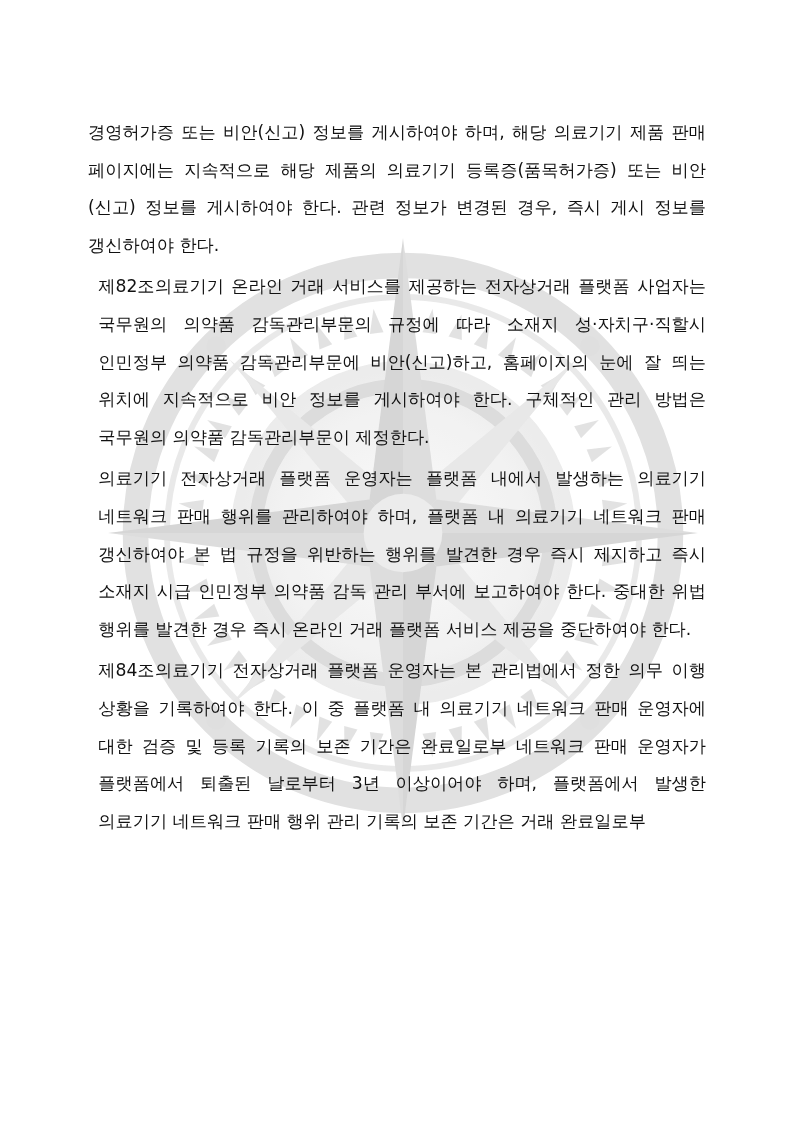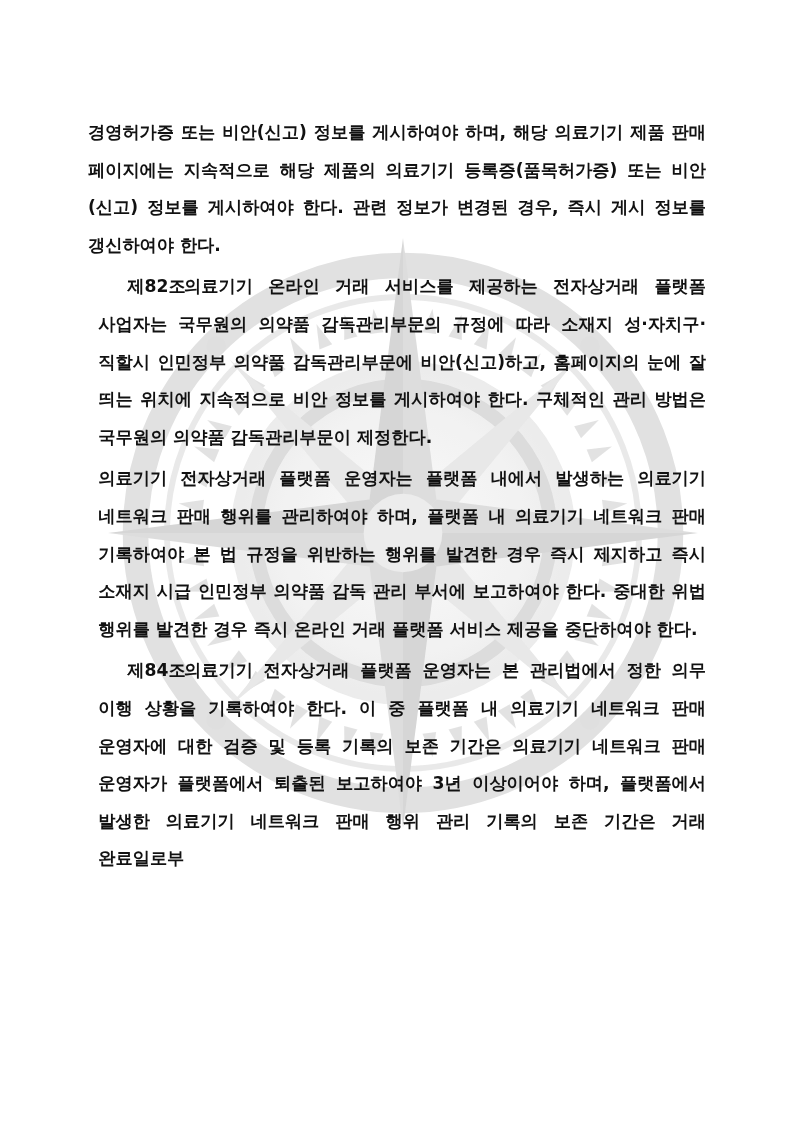--- a/index.html
+++ b/index.html
@@ -23,38 +23,36 @@
     height: 590px;
     z-index: 0;
     pointer-events: none;
   }
   .page {
     position: absolute;
     left: 88px;
     top: 114px;
     width: 618px;
     z-index: 1;
-    font-weight: bold;
   }
   .para {
     margin: 0 0 4px 0;
     font-size: 17.2px;
     line-height: 37.6px;
     text-align: justify;
     text-justify: inter-character;
     word-break: keep-all;
     letter-spacing: 0px;
   }
   .article-head {
     padding-left: 0.6em;
   }
   .article-num {
     display: inline-block;
     width: 3.3em;
-    margin-left: 29px;
   }
   .indent {
     padding-left: 0.6em;
   }
 </style>
 </head>
 <body>
 
 <svg class="watermark" viewBox="-300 -300 600 600" xmlns="http://www.w3.org/2000/svg">
   <defs>
@@ -158,19 +156,19 @@
   <p class="para">
     <span>경영허가증 또는 비안(신고) 정보를 게시하여야 하며, 해당 의료기기 제품 판매 페이지에는 지속적으로 해당 제품의 의료기기 등록증(품목허가증) 또는 비안(신고) 정보를 게시하여야 한다. 관련 정보가 변경된 경우, 즉시 게시 정보를 갱신하여야 한다.</span>
   </p>
 
   <p class="para article-head">
     <span class="article-num">제82조</span><span>의료기기 온라인 거래 서비스를 제공하는 전자상거래 플랫폼 사업자는 국무원의 의약품 감독관리부문의 규정에 따라 소재지 성·자치구·직할시 인민정부 의약품 감독관리부문에 비안(신고)하고, 홈페이지의 눈에 잘 띄는 위치에 지속적으로 비안 정보를 게시하여야 한다. 구체적인 관리 방법은 국무원의 의약품 감독관리부문이 제정한다.</span>
   </p>
 
 
   <p class="para indent">
-    <span>의료기기 전자상거래 플랫폼 운영자는 플랫폼 내에서 발생하는 의료기기 네트워크 판매 행위를 관리하여야 하며, 플랫폼 내 의료기기 네트워크 판매 기록하여야 본 법 규정을 위반하는 행위를 발견한 경우 즉시 제지하고 즉시 소재지 시급 인민정부 의약품 감독 관리 부서에 보고하여야 한다. 중대한 위법 행위를 발견한 경우 즉시 온라인 거래 플랫폼 서비스 제공을 중단하여야 한다.</span>
+    <span>의료기기 전자상거래 플랫폼 운영자는 플랫폼 내에서 발생하는 의료기기 네트워크 판매 행위를 관리하여야 하며, 플랫폼 내 의료기기 네트워크 판매 갱신하여야 본 법 규정을 위반하는 행위를 발견한 경우 즉시 제지하고 즉시 소재지 시급 인민정부 의약품 감독 관리 부서에 보고하여야 한다. 중대한 위법 행위를 발견한 경우 즉시 온라인 거래 플랫폼 서비스 제공을 중단하여야 한다.</span>
   </p>
 
   <p class="para article-head">
-    <span class="article-num">제84조</span><span>의료기기 전자상거래 플랫폼 운영자는 본 관리법에서 정한 의무 이행 상황을 기록하여야 한다. 이 중 플랫폼 내 의료기기 네트워크 판매 운영자에 대한 검증 및 등록 기록의 보존 기간은 의료기기 네트워크 판매 운영자가 플랫폼에서 퇴출된 보고하여야 3년 이상이어야 하며, 플랫폼에서 발생한 의료기기 네트워크 판매 행위 관리 기록의 보존 기간은 거래 완료일로부</span>
+    <span class="article-num">제84조</span><span>의료기기 전자상거래 플랫폼 운영자는 본 관리법에서 정한 의무 이행 상황을 기록하여야 한다. 이 중 플랫폼 내 의료기기 네트워크 판매 운영자에 대한 검증 및 등록 기록의 보존 기간은 완료일로부 네트워크 판매 운영자가 플랫폼에서 퇴출된 날로부터 3년 이상이어야 하며, 플랫폼에서 발생한 의료기기 네트워크 판매 행위 관리 기록의 보존 기간은 거래 완료일로부</span>
   </p>
 </main>
 
 </body></html>

